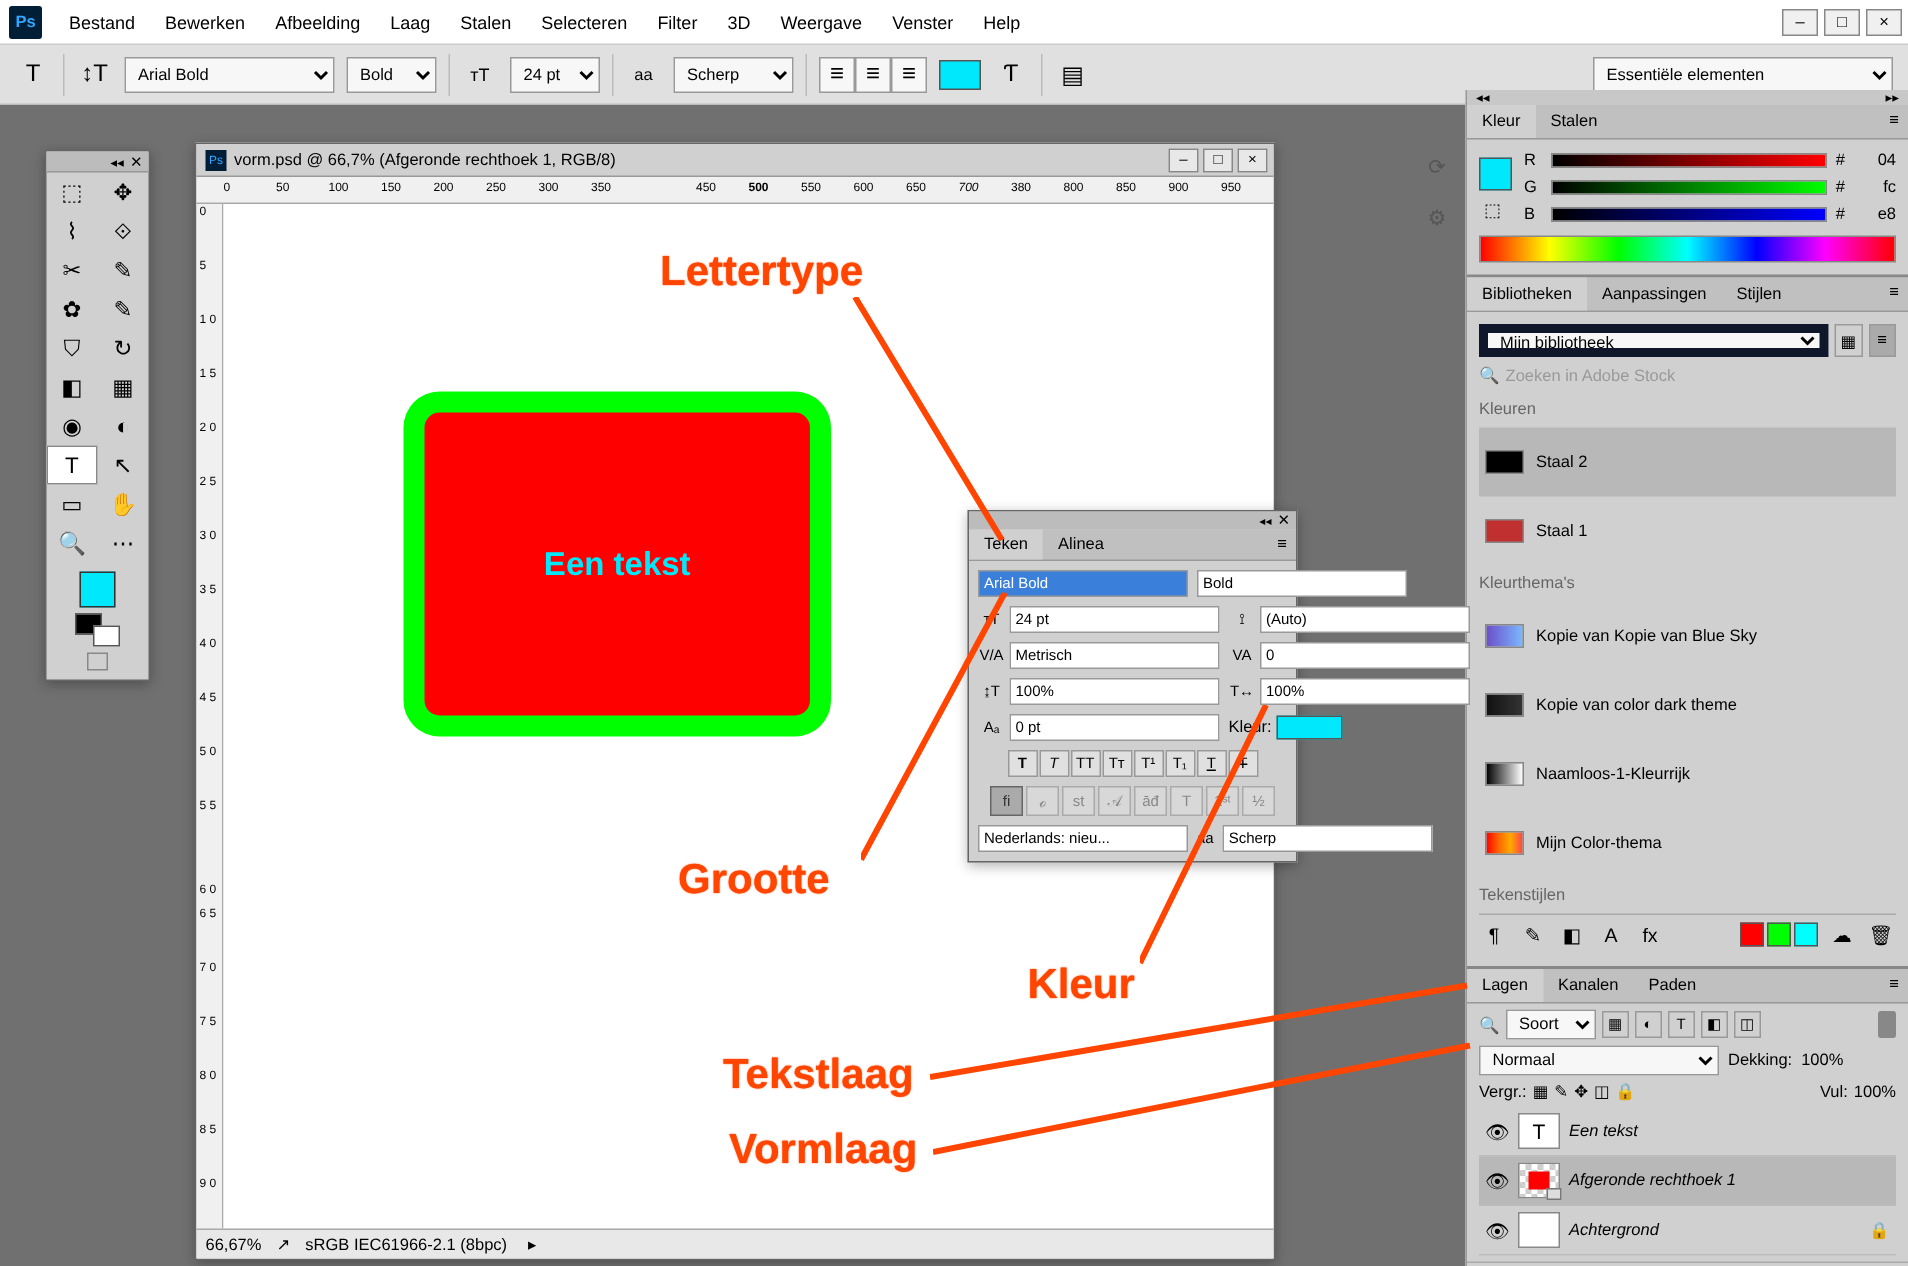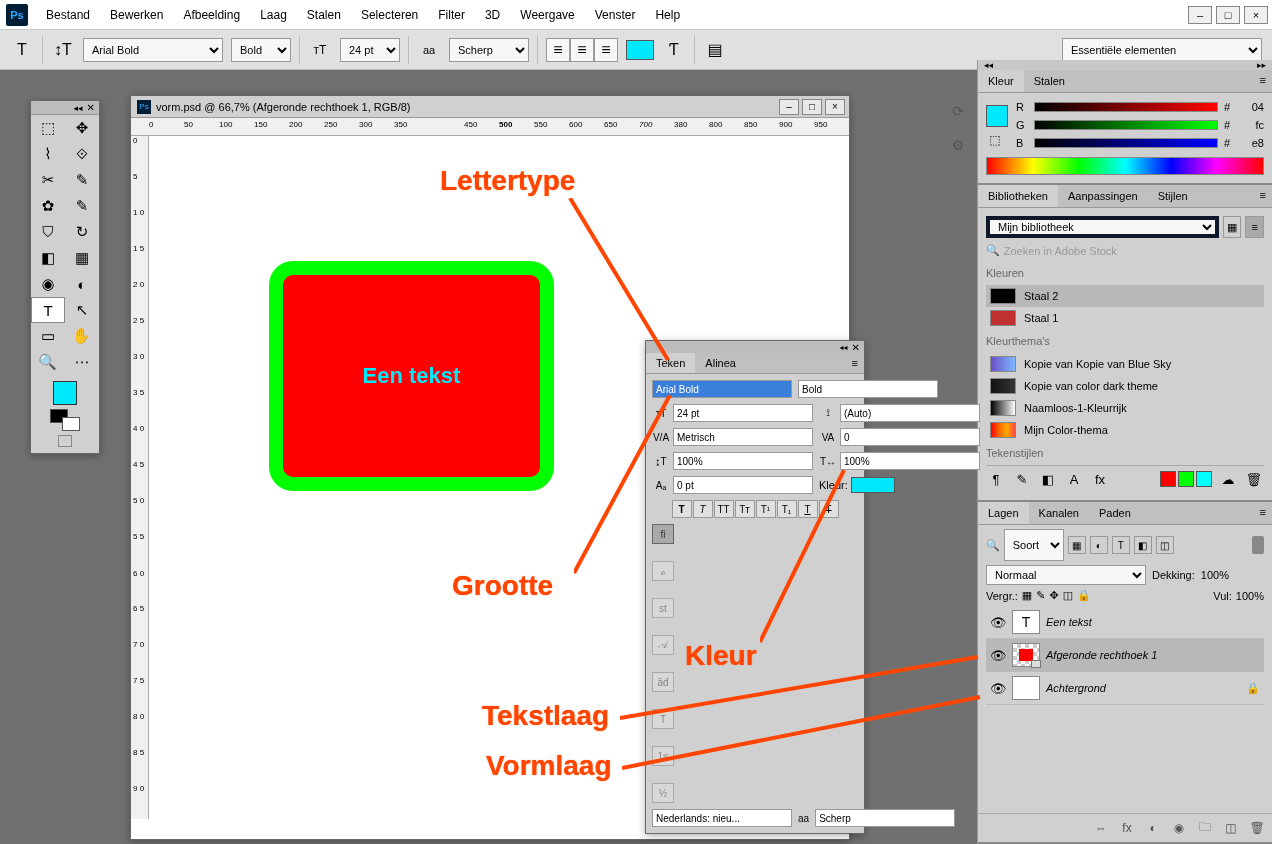--- a/index.html
+++ b/index.html
@@ -62,21 +62,21 @@
 .char-tab.active { background: #d0d0d0; }
 .char-body { padding: 6px; display: flex; flex-direction: column; gap: 6px; }
 .char-row { display: flex; gap: 6px; align-items: center; }
 .char-row .half { flex: 1; display: flex; align-items: center; gap: 3px; }
 .ci { width: 18px; height: 16px; display: flex; align-items: center; justify-content: center; font-size: 10px; }
 .cinput { flex: 1; height: 18px; font-size: 10px; border: 1px solid #999; background: #fff; padding: 0 3px; }
 .cinput.sel { background: #3a7fd9; color: #fff; }
 .color-chip { width: 44px; height: 16px; background: #00e8fc; border: 1px solid #555; }
 .style-row { display: flex; gap: 1px; justify-content: center; }
 .style-btn { width: 20px; height: 18px; border: 1px solid #999; background: #e0e0e0; font-size: 10px; display: flex; align-items: center; justify-content: center; }
-.ligature-row { display: flex; gap: 17px; justify-content: center; flex-direction: column; }
+.ligature-row { display: flex; gap: 2px; justify-content: center; }
 .lig-btn { width: 22px; height: 20px; border: 1px solid #aaa; background: #d8d8d8; font-size: 10px; display: flex; align-items: center; justify-content: center; color: #888; }
 .lig-btn.active { background: #aaa; border-color: #666; color: #333; }
 
 
 .panels-right { position: absolute; right: 0; top: 60px; width: 295px; bottom: 0; background: #d0d0d0; border-left: 1px solid #999; display: flex; flex-direction: column; font-size: 11px; }
 .panel { border-bottom: 2px solid #888; }
 .panel-tabs { display: flex; background: #c0c0c0; border-bottom: 1px solid #999; }
 .panel-tab { padding: 5px 10px; cursor: pointer; }
 .panel-tab.active { background: #d0d0d0; }
 .panel-menu { margin-left: auto; padding: 4px 6px; }
@@ -88,23 +88,23 @@
 .slider-track { flex: 1; height: 10px; position: relative; border: 1px solid #888; }
 .slider-r { background: linear-gradient(to right, #000, #f00); }
 .slider-g { background: linear-gradient(to right, #000, #0f0); }
 .slider-b { background: linear-gradient(to right, #000, #00f); }
 .slider-val { width: 28px; text-align: right; }
 .spectrum { height: 18px; background: linear-gradient(to right, #f00, #ff0, #0f0, #0ff, #00f, #f0f, #f00); border: 1px solid #888; margin-top: 2px; }
 .color-swatch-mini { width: 22px; height: 22px; background: #00e8fc; border: 1px solid #555; }
 
 
 .lib-body { padding: 8px; }
-.lib-select { width: 100%; height: 22px; border: 4px solid #0f172a; margin-bottom: 6px; font-size: 11px; padding: 0 4px; background: #f7f7f7; }
+.lib-select { width: 100%; height: 22px; border: 6px solid #0f172a; margin-bottom: 6px; font-size: 11px; padding: 0 4px; background: #f7f7f7; }
 .lib-section { font-size: 11px; color: #666; margin: 6px 0; }
-.lib-item { display: flex; align-items: center; gap: 8px; padding: 3px 4px; }
+.lib-item { display: flex; align-items: center; gap: 8px; padding: 15px 4px; }
 .lib-item.sel { background: #b8b8b8; }
 .lib-thumb { width: 26px; height: 16px; border: 1px solid #888; }
 .text-styles-row { padding: 4px 0; border-top: 1px solid #aaa; display: flex; gap: 6px; align-items: center; }
 .text-styles-row .i { width: 20px; height: 18px; display: flex; align-items: center; justify-content: center; font-size: 13px; }
 .mini-swatches { display: flex; gap: 2px; margin-left: auto; }
 .mini-sw { width: 16px; height: 16px; border: 1px solid #555; }
 
 
 .layers-body { padding: 4px 8px; display: flex; flex-direction: column; gap: 4px; flex: 1; }
 .layers-filter { display: flex; gap: 4px; align-items: center; }
@@ -256,34 +256,40 @@
         <span class="tickv" style="top: 72px;">1 0</span>
         <span class="tickv" style="top: 108px;">1 5</span>
         <span class="tickv" style="top: 144px;">2 0</span>
         <span class="tickv" style="top: 180px;">2 5</span>
         <span class="tickv" style="top: 216px;">3 0</span>
         <span class="tickv" style="top: 252px;">3 5</span>
         <span class="tickv" style="top: 288px;">4 0</span>
         <span class="tickv" style="top: 324px;">4 5</span>
         <span class="tickv" style="top: 360px;">5 0</span>
         <span class="tickv" style="top: 396px;">5 5</span>
-        <span class="tickv" style="top: 433px; text-align: center;">6 0</span>
+        <span class="tickv" style="top: 452px; text-align: center;">6 0</span>
         <span class="tickv" style="top: 468px;">6 5</span>
         <span class="tickv" style="top: 504px;">7 0</span>
         <span class="tickv" style="top: 540px;">7 5</span>
         <span class="tickv" style="top: 576px;">8 0</span>
         <span class="tickv" style="top: 612px;">8 5</span>
         <span class="tickv" style="top: 648px;">9 0</span>
       </div>
     <div class="canvas-area">
       <div class="rect-shape">
         <div class="rect-inner">
           <span class="rect-text">Een tekst</span>
         </div>
       </div>
+    </div>
+    <div class="canvas-status">
+      <span>66,67%</span>
+      <span>↗</span>
+      <span>sRGB IEC61966-2.1 (8bpc)</span>
+      <span style="margin-left:4px">▸</span>
     </div>
   </div>
 
   <div class="char-panel">
     <div class="char-header">
         <span style="font-size:8px">◂◂</span>
         <span style="font-size:10px">✕</span>
       </div>
     <div class="char-tabs">
       <div class="char-tab active">Teken</div>
@@ -508,21 +514,21 @@
   <div class="panel" style="flex:1;display:flex;flex-direction:column">
     <div class="panel-tabs">
       <div class="panel-tab active">Lagen</div>
       <div class="panel-tab">Kanalen</div>
       <div class="panel-tab">Paden</div>
       <div class="panel-menu">≡</div>
     </div>
     <div class="layers-body">
       <div class="layers-filter">
         <span style="font-size:11px">🔍</span>
-        <select class="opt-select" style="width:60px;height:32px"><option>Soort</option></select>
+        <select class="opt-select" style="width:60px;height:20px"><option>Soort</option></select>
         <div style="width:18px;height:18px;border:1px solid #999;display:flex;align-items:center;justify-content:center;font-size:10px">▦</div>
         <div style="width:18px;height:18px;border:1px solid #999;display:flex;align-items:center;justify-content:center;font-size:10px">◐</div>
         <div style="width:18px;height:18px;border:1px solid #999;display:flex;align-items:center;justify-content:center;font-size:10px">T</div>
         <div style="width:18px;height:18px;border:1px solid #999;display:flex;align-items:center;justify-content:center;font-size:10px">◧</div>
         <div style="width:18px;height:18px;border:1px solid #999;display:flex;align-items:center;justify-content:center;font-size:10px">◫</div>
         <div style="margin-left:auto;width:12px;height:18px;background:#888;border-radius:2px"></div>
       </div>
       <div class="layers-modes">
         <select class="opt-select" style="width:160px;height:20px"><option>Normaal</option></select>
         <span>Dekking:</span>

